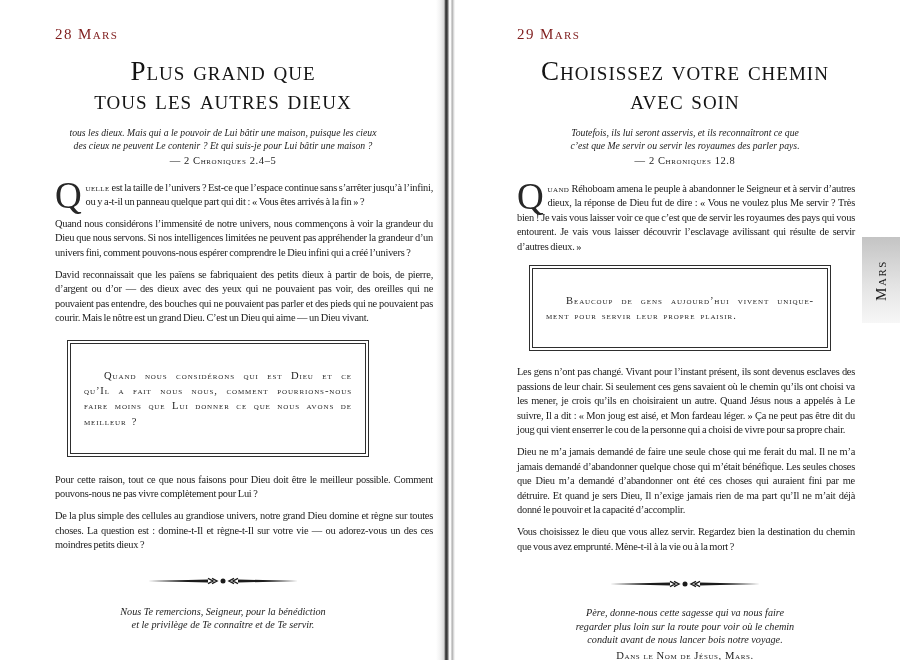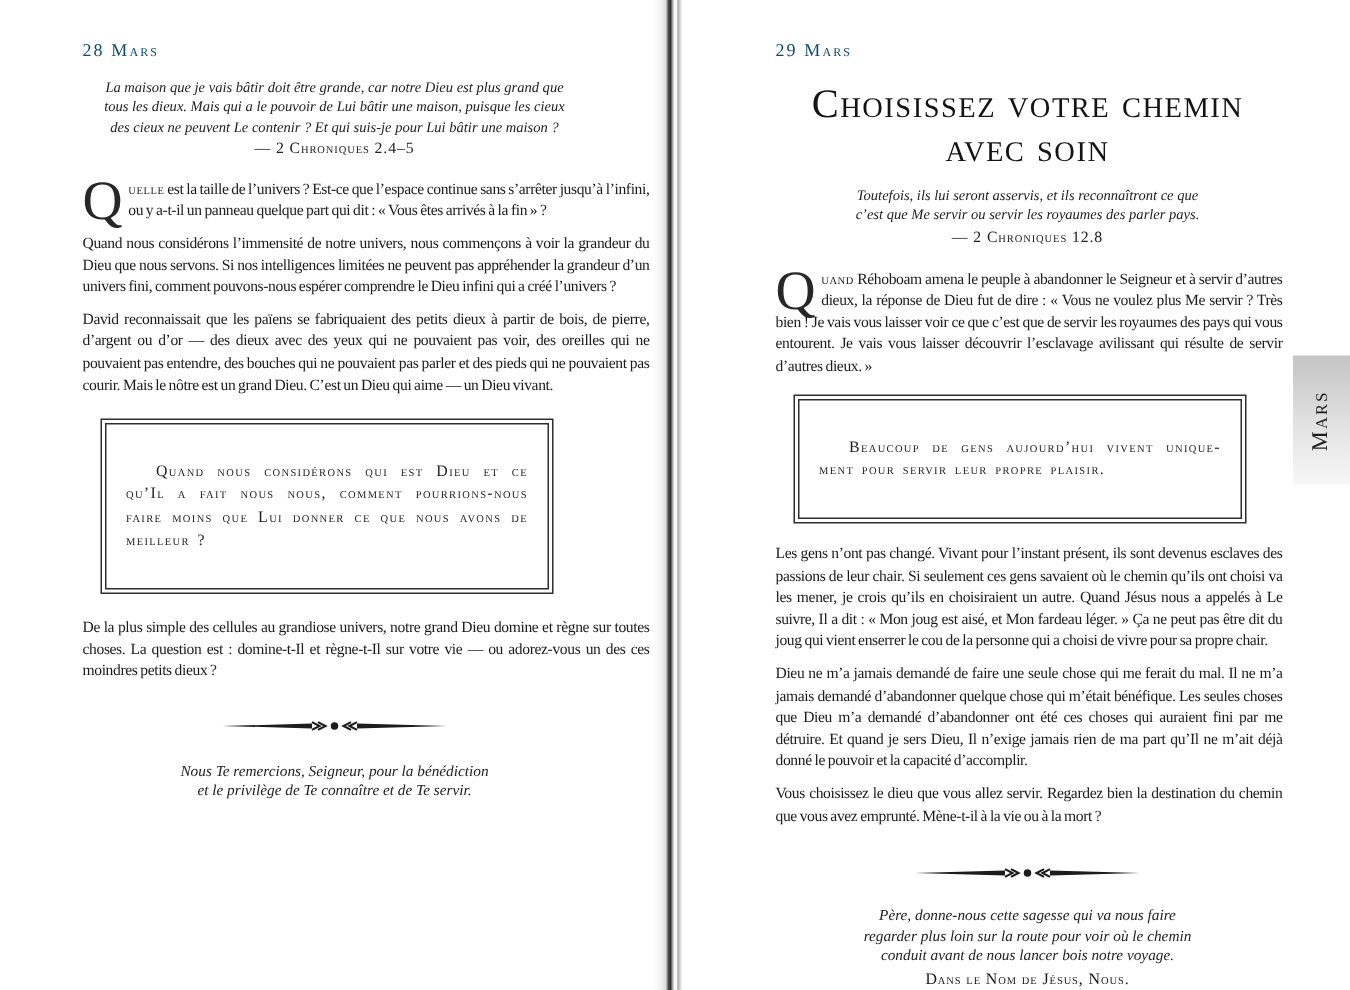--- a/index.html
+++ b/index.html
@@ -3,21 +3,21 @@
 <meta charset="utf-8">
 <style>
   html,body{margin:0;padding:0;background:#fff;}
   .sheet{position:relative;width:900px;height:660px;background:var(--page_bg,#fff);
          font-family:"Liberation Serif",serif;color:var(--text,#1b1b1b);overflow:hidden;}
 
   .page{position:absolute;top:0;}
   .page-left{left:55px;width:378px;}
   .page-right{left:517px;width:338px;}
 
-  .date{font-variant:small-caps;font-size:12px;letter-spacing:1.4px;margin-top:26px;color:#0c4a6e;}
+  .date{font-variant:small-caps;font-size:15px;letter-spacing:1.4px;margin-top:26px;color:#7f1d1d;}
   .center-zone{width:330px;margin-left:3px;text-align:center;}
   .title{font-variant:small-caps;font-size:27px;line-height:29px;letter-spacing:1px;
          margin-top:14px;color:#141414;}
   .epigraph{font-style:italic;font-size:9.7px;line-height:13.3px;margin-top:11px;color:#222;}
   .attr{font-variant:small-caps;font-size:10.5px;letter-spacing:0.6px;margin-top:2px;color:#222;}
 
   .bodytext{margin-top:15px;font-size:10.4px;line-height:14.6px;text-align:justify;
         letter-spacing:-0.25px;word-spacing:-0.5px;hyphens:auto;}
   .bodytext p{margin:0 0 7px 0;}
   .dc{float:left;font-size:37px;line-height:29px;padding-right:4px;color:#272727;}
@@ -53,22 +53,25 @@
     transform:rotate(-90deg);white-space:nowrap;}
 </style>
 </head>
 <body>
 
 <div class="sheet">
 
   <div class="page page-left">
     <div class="date">28 Mars</div>
     <div class="center-zone">
+      <div class="title">
+        <div>Plus grand que</div>
+        <div>tous les autres dieux</div>
+      </div>
       <div class="epigraph">
-        <div>La maison que je vais bâtir doit être grande, car notre Dieu est plus grand que</div>
         <div>tous les dieux. Mais qui a le pouvoir de Lui bâtir une maison, puisque les cieux</div>
         <div>des cieux ne peuvent Le contenir&nbsp;? Et qui suis-je pour Lui bâtir une maison&nbsp;?</div>
       </div>
       <div class="attr">— 2 Chroniques 2.4–5</div>
     </div>
 
     <div class="bodytext">
       <p><span class="dc">Q</span><span class="lead">uelle</span><span> est la taille de l’univers&nbsp;? Est-ce que l’espace continue sans s’arrêter jusqu’à l’infini, ou y a-t-il un panneau quelque part qui dit&nbsp;: «&nbsp;Vous êtes arrivés à la fin&nbsp;»&nbsp;?</span></p>
       <p>Quand nous considérons l’immensité de notre univers, nous commençons à voir la grandeur du Dieu que nous servons. Si nos intelligences limitées ne peuvent pas appréhender la grandeur d’un univers fini, comment pouvons-nous espérer comprendre le Dieu infini qui a créé l’univers&nbsp;?</p>
       <p>David reconnaissait que les païens se fabriquaient des petits dieux à partir de bois, de pierre, d’argent ou d’or — des dieux avec des yeux qui ne pouvaient pas voir, des oreilles qui ne pouvaient pas entendre, des bouches qui ne pouvaient pas parler et des pieds qui ne pouvaient pas courir. Mais le nôtre est un grand Dieu. C’est un Dieu qui aime — un Dieu vivant.</p>
@@ -77,20 +80,21 @@
     <div class="frame-outer">
       <div class="frame-inner bx">
         <div class="jl ind">Quand nous considérons qui est Dieu et ce</div>
         <div class="jl">qu’Il a fait nous nous, comment pourrions-nous</div>
         <div class="jl">faire moins que Lui donner ce que nous avons de</div>
         <div>meilleur&nbsp;?</div>
       </div>
     </div>
 
     <div class="bodytext" style="margin-top:0;">
+      <p>Pour cette raison, tout ce que nous faisons pour Dieu doit être le meilleur possible. Comment pouvons-nous ne pas vivre complètement pour Lui&nbsp;?</p>
       <p>De la plus simple des cellules au grandiose univers, notre grand Dieu domine et règne sur toutes choses. La question est&nbsp;: domine-t-Il et règne-t-Il sur votre vie — ou adorez-vous un des ces moindres petits dieux&nbsp;?</p>
     </div>
 
     <div class="center-zone">
       <svg class="orn" width="150" height="12" viewBox="0 0 150 12">
         <polygon points="0,6 60,4.4 60,7.6" fill="#1c1c1c"></polygon>
         <path d="M60,3.4 L65,6 L60,8.6" fill="none" stroke="#1c1c1c" stroke-width="1.4"></path>
         <path d="M64,3.4 L69,6 L64,8.6" fill="none" stroke="#1c1c1c" stroke-width="1.4"></path>
         <circle cx="75" cy="6" r="2.5" fill="#1c1c1c"></circle>
         <path d="M90,3.4 L85,6 L90,8.6" fill="none" stroke="#1c1c1c" stroke-width="1.4"></path>
@@ -145,21 +149,21 @@
         <circle cx="75" cy="6" r="2.5" fill="#1c1c1c"></circle>
         <path d="M90,3.4 L85,6 L90,8.6" fill="none" stroke="#1c1c1c" stroke-width="1.4"></path>
         <path d="M86,3.4 L81,6 L86,8.6" fill="none" stroke="#1c1c1c" stroke-width="1.4"></path>
         <polygon points="150,6 90,4.4 90,7.6" fill="#1c1c1c"></polygon>
       </svg>
       <div class="prayer">
         <div>Père, donne-nous cette sagesse qui va nous faire</div>
         <div>regarder plus loin sur la route pour voir où le chemin</div>
         <div>conduit avant de nous lancer bois notre voyage.</div>
       </div>
-      <div class="amen">Dans le Nom de Jésus, Nous.</div>
+      <div class="amen">Dans le Nom de Jésus, Mars.</div>
     </div>
   </div>
 
   <div class="month-tab">
     <span>Mars</span>
   </div>
 
 </div>
 
 </body></html>

